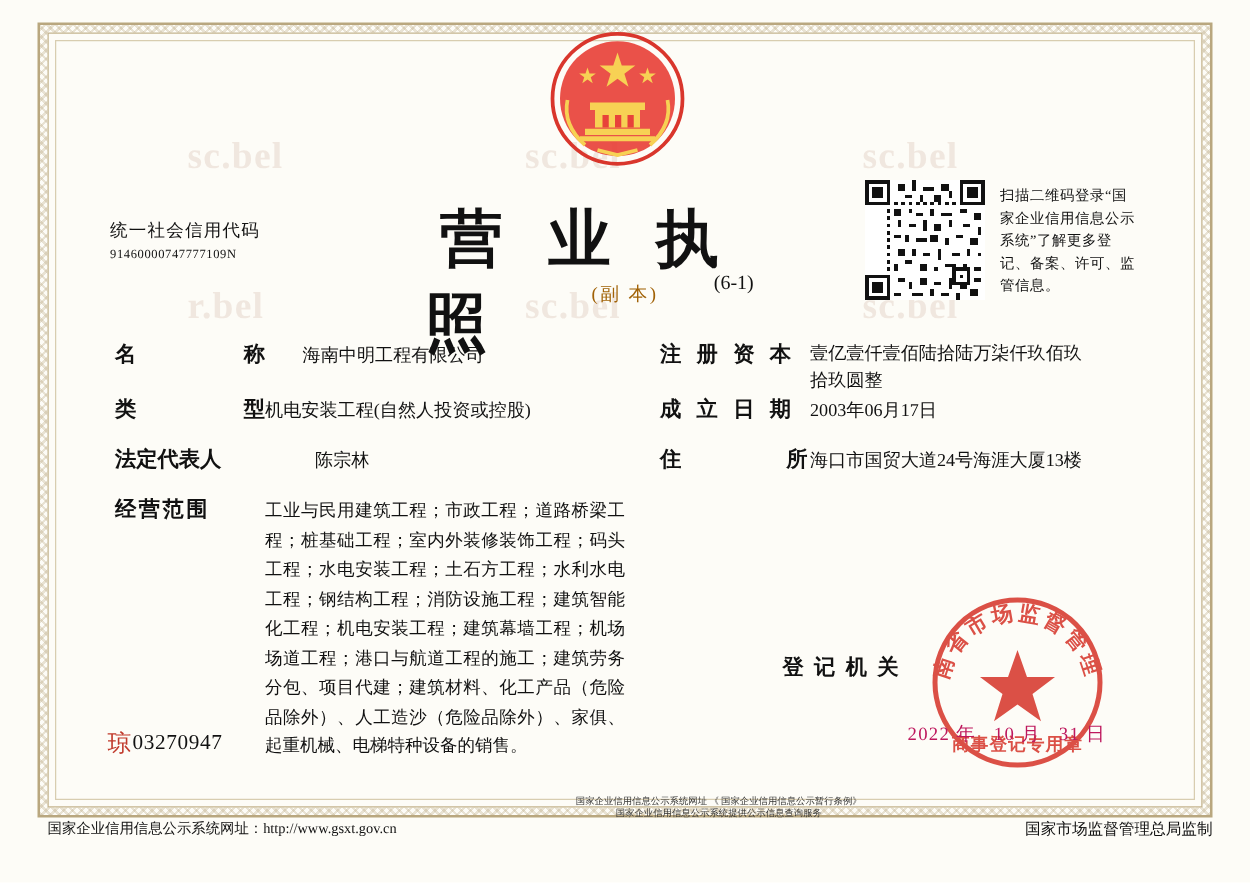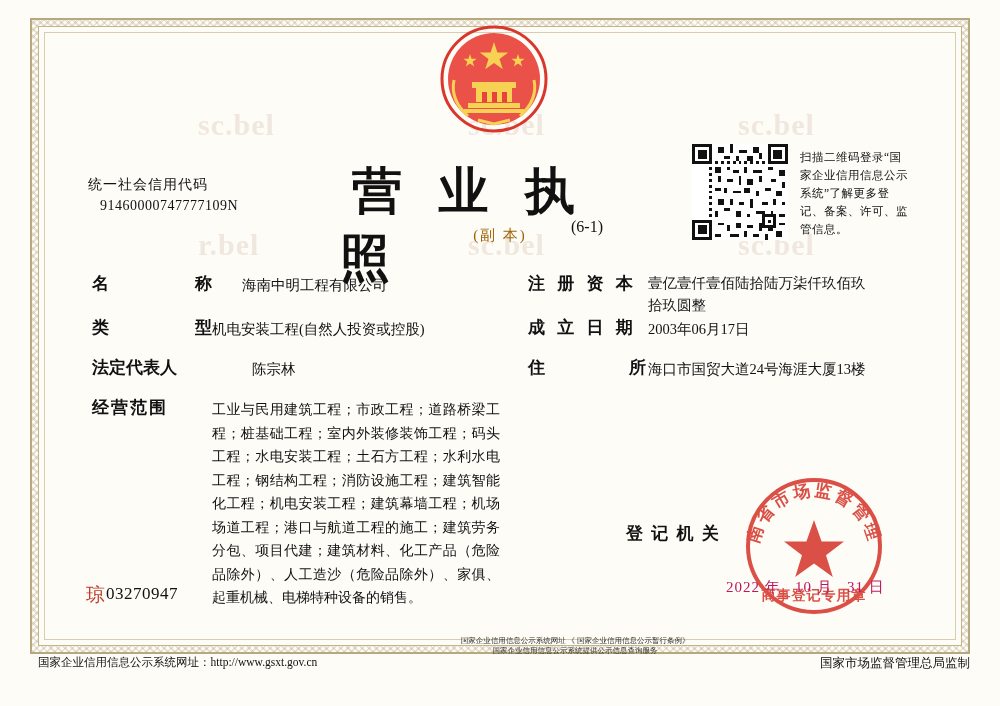--- a/index.html
+++ b/index.html
@@ -60,21 +60,20 @@
   
   .watermark {
     position: absolute;
     color: rgba(196,160,140,0.22);
     font-size: 30px;
     font-family: "Liberation Serif", serif;
     font-weight: bold;
     letter-spacing: 1px;
     user-select: none;
     white-space: nowrap;
-    margin-left: 48px;
   }
   .wm1 { left: 150px; top: 108px; }
   .wm2 { left: 420px; top: 108px; }
   .wm3 { left: 690px; top: 108px; }
   .wm4 { left: 150px; top: 228px; }
   .wm5 { left: 420px; top: 228px; }
   .wm6 { left: 690px; top: 228px; }
 
   
   .emblem {
@@ -124,23 +123,23 @@
     position: absolute;
     left: 88px;
     top: 176px;
     font-size: 14px;
     color: #111;
     letter-spacing: 1px;
     font-family: "Liberation Serif", serif;
   }
   .code-value {
     position: absolute;
-    left: 100px;
+    left: 88px;
     top: 198px;
-    font-size: 14px;
+    font-size: 10px;
     color: #111;
     font-family: "Liberation Serif", serif;
     letter-spacing: 0.5px;
   }
 
   
   .qr {
     position: absolute;
     left: 692px;
     top: 144px;

